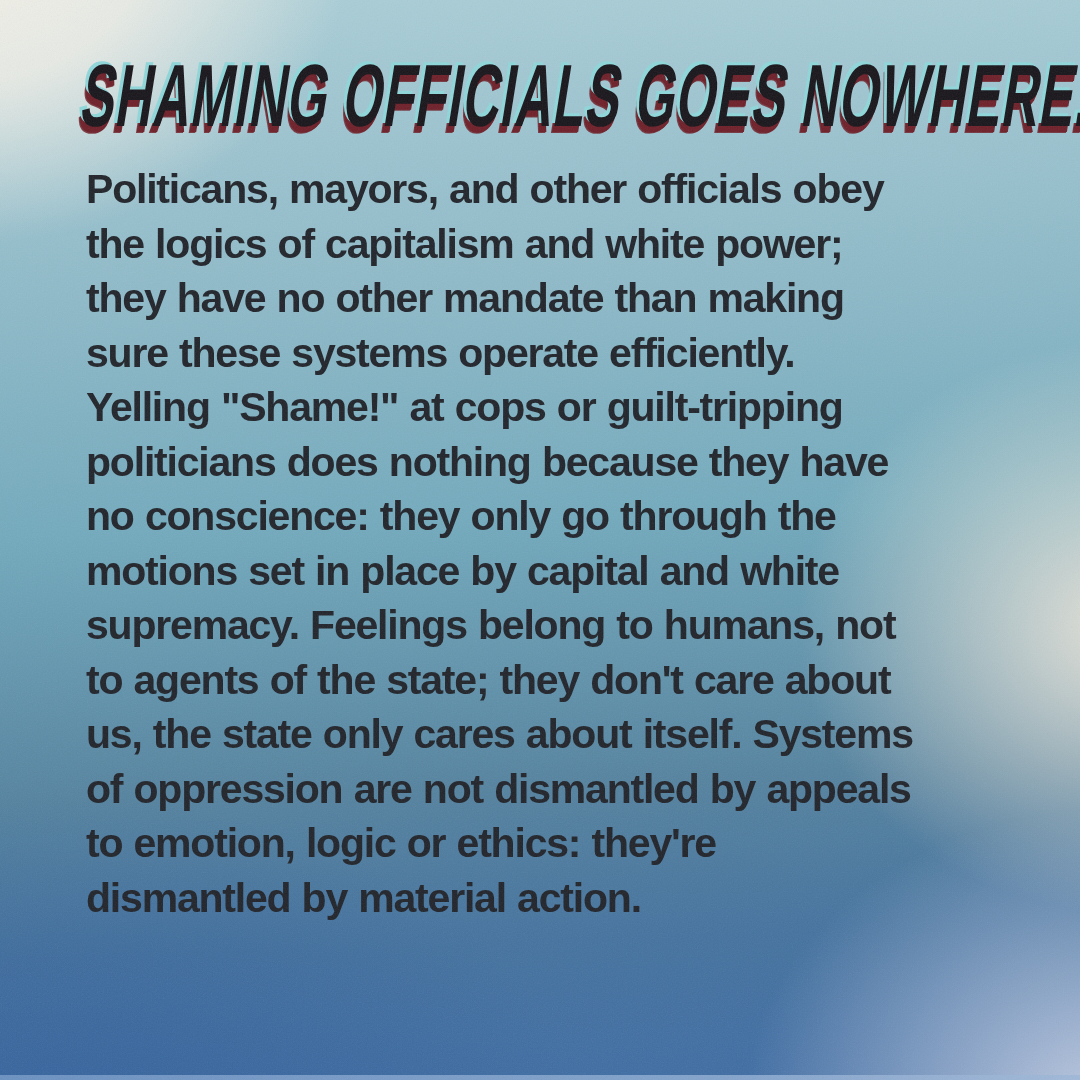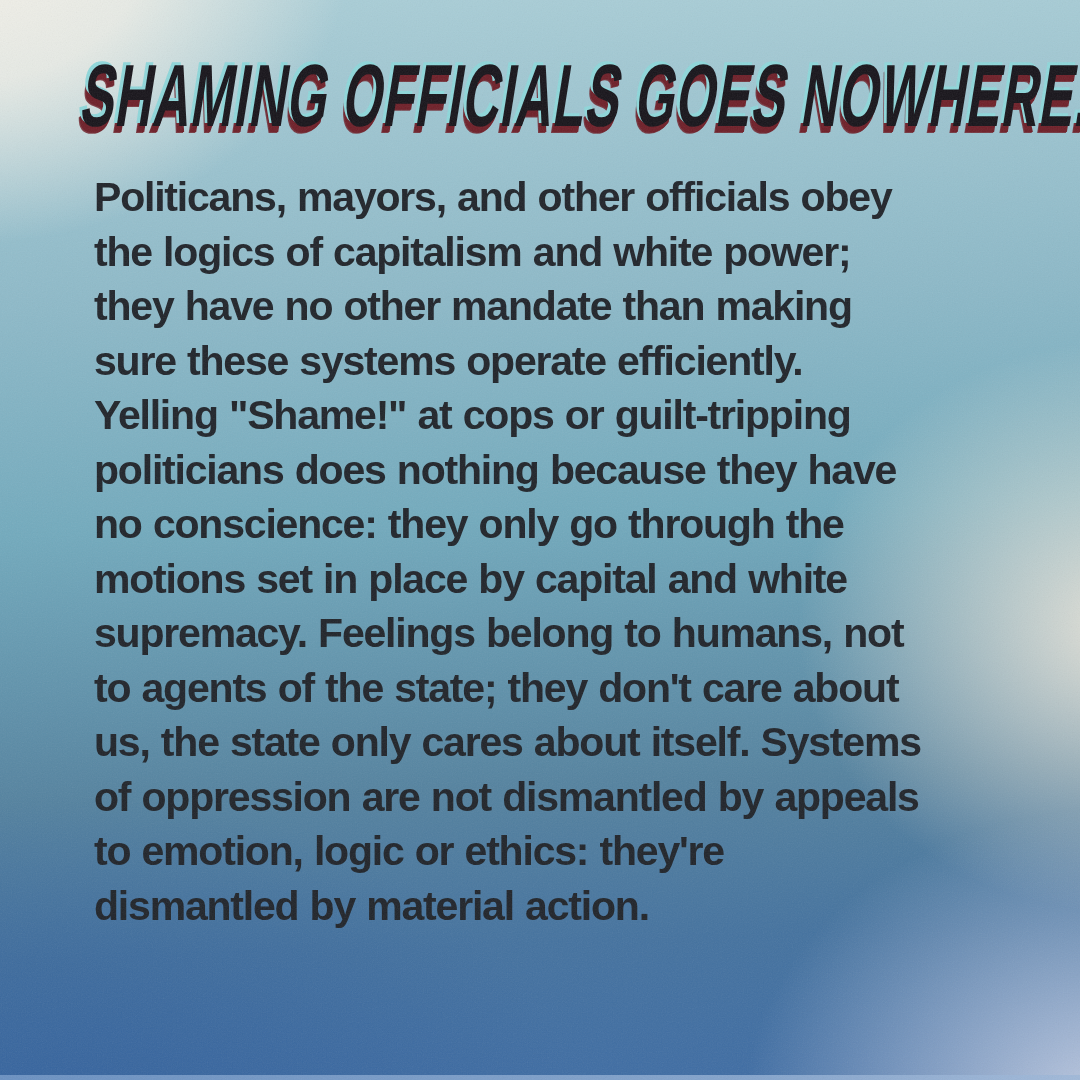--- a/index.html
+++ b/index.html
@@ -49,21 +49,21 @@
     text-shadow:
       -4px -2px 0 #8ed7da,
       -2px  4px 0 #6e1f28,
       -3px  5px 0 rgba(110,31,40,0.85);
   }
   .body-text {
     position: absolute;
     top: 162px;
     left: 86px;
     width: 930px;
-    margin: 8px;
+    margin: 0;
     font-size: 41px;
     font-weight: bold;
     letter-spacing: -1.2px;
     word-spacing: 1px;
     line-height: 54.5px;
     color: #20242a;
     white-space: pre;
   }
   .bottom-strip {
     position: absolute;

